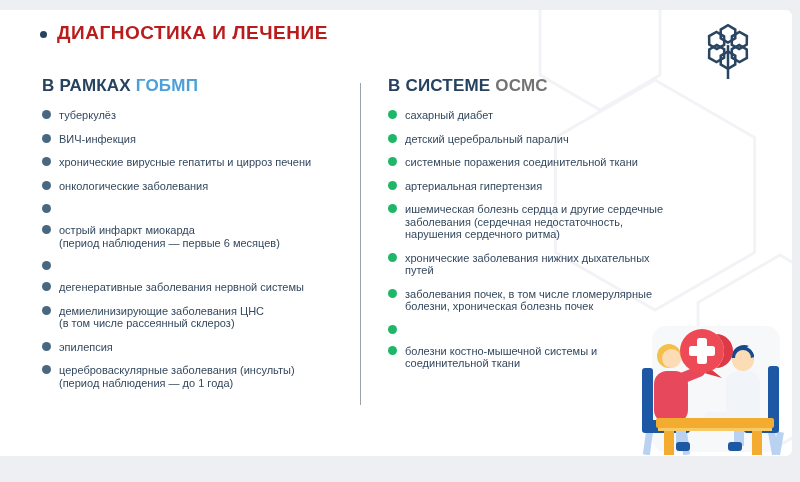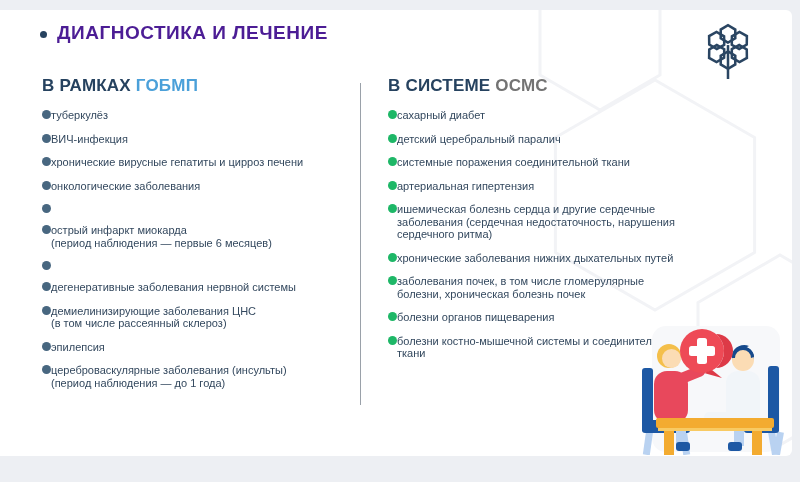--- a/index.html
+++ b/index.html
@@ -3,35 +3,35 @@
 <meta charset="utf-8">
 <style>
   html, body { margin:0; padding:0; }
   body { width:800px; height:482px; font-family:"Liberation Sans", sans-serif; }
   .stage { position:relative; width:800px; height:482px; background:#edeff3; overflow:hidden; }
   .card { position:absolute; left:0; top:10px; width:792px; height:446px; background:#ffffff; border-radius:0 6px 6px 0; }
   .bg-hex { position:absolute; left:0; top:10px; width:792px; height:446px; pointer-events:none; }
 
   .title-row { position:absolute; left:40px; top:22px; display:flex; align-items:center; gap:10px; }
   .tdot { width:7px; height:7px; border-radius:50%; background:#26425f; margin-top:2px; }
-  .title { margin:0; font-size:19px; font-weight:bold; letter-spacing:.5px; color:#4c1d95; }
+  .title { margin:0; font-size:19px; font-weight:bold; letter-spacing:.5px; color:#b91c1c; }
 
   .logo { position:absolute; left:696px; top:12px; width:64px; height:70px; }
 
   .divider { position:absolute; left:360px; top:83px; width:1px; height:322px; background:#9aa1a9; }
 
   .col { position:absolute; top:76px; }
   .col-left  { left:42px;  width:316px; }
   .col-right { left:388px; width:292px; }
   .colhead { margin:0; font-size:17px; font-weight:bold; color:#26425f; letter-spacing:.2px; }
   .accent-blue  { color:#4ba0d9; }
   .accent-green { color:#737373; }
 
   .items { list-style:none; margin:13px 0 0 0; padding:0; }
-  .item { display:flex; margin-bottom:11px; font-size:11px; line-height:12.5px; color:#33485e; }
+  .item { display:flex; gap:8px; margin-bottom:11px; font-size:11px; line-height:12.5px; color:#33485e; }
   .bullet { width:9px; height:9px; border-radius:50%; flex:0 0 9px; margin-top:1px; }
   .col-left  .bullet { background:#486780; }
   .col-right .bullet { background:#1eb767; }
   .note { display:block; }
 
   .illus { position:absolute; left:640px; top:324px; width:156px; height:131px; }
 </style>
 </head>
 <body>
 
@@ -139,21 +139,20 @@
         <li class="item">
           <span class="bullet"></span>
           <span>хронические заболевания нижних дыхательных путей</span>
         </li>
         <li class="item">
           <span class="bullet"></span>
           <span>заболевания почек, в том числе гломерулярные болезни, хроническая болезнь почек</span>
         </li>
         <li class="item">
           <span class="bullet"></span>
-          <span>болезни органов пищеварения</span>
         </li>
         <li class="item">
           <span class="bullet"></span>
           <span>болезни костно-мышечной системы и соединительной ткани</span>
         </li>
       </ul>
   </section>
 
   <svg class="illus" viewBox="0 0 156 131">
     <rect x="12" y="2" width="128" height="126" rx="14" fill="#f7f8fa"></rect>

